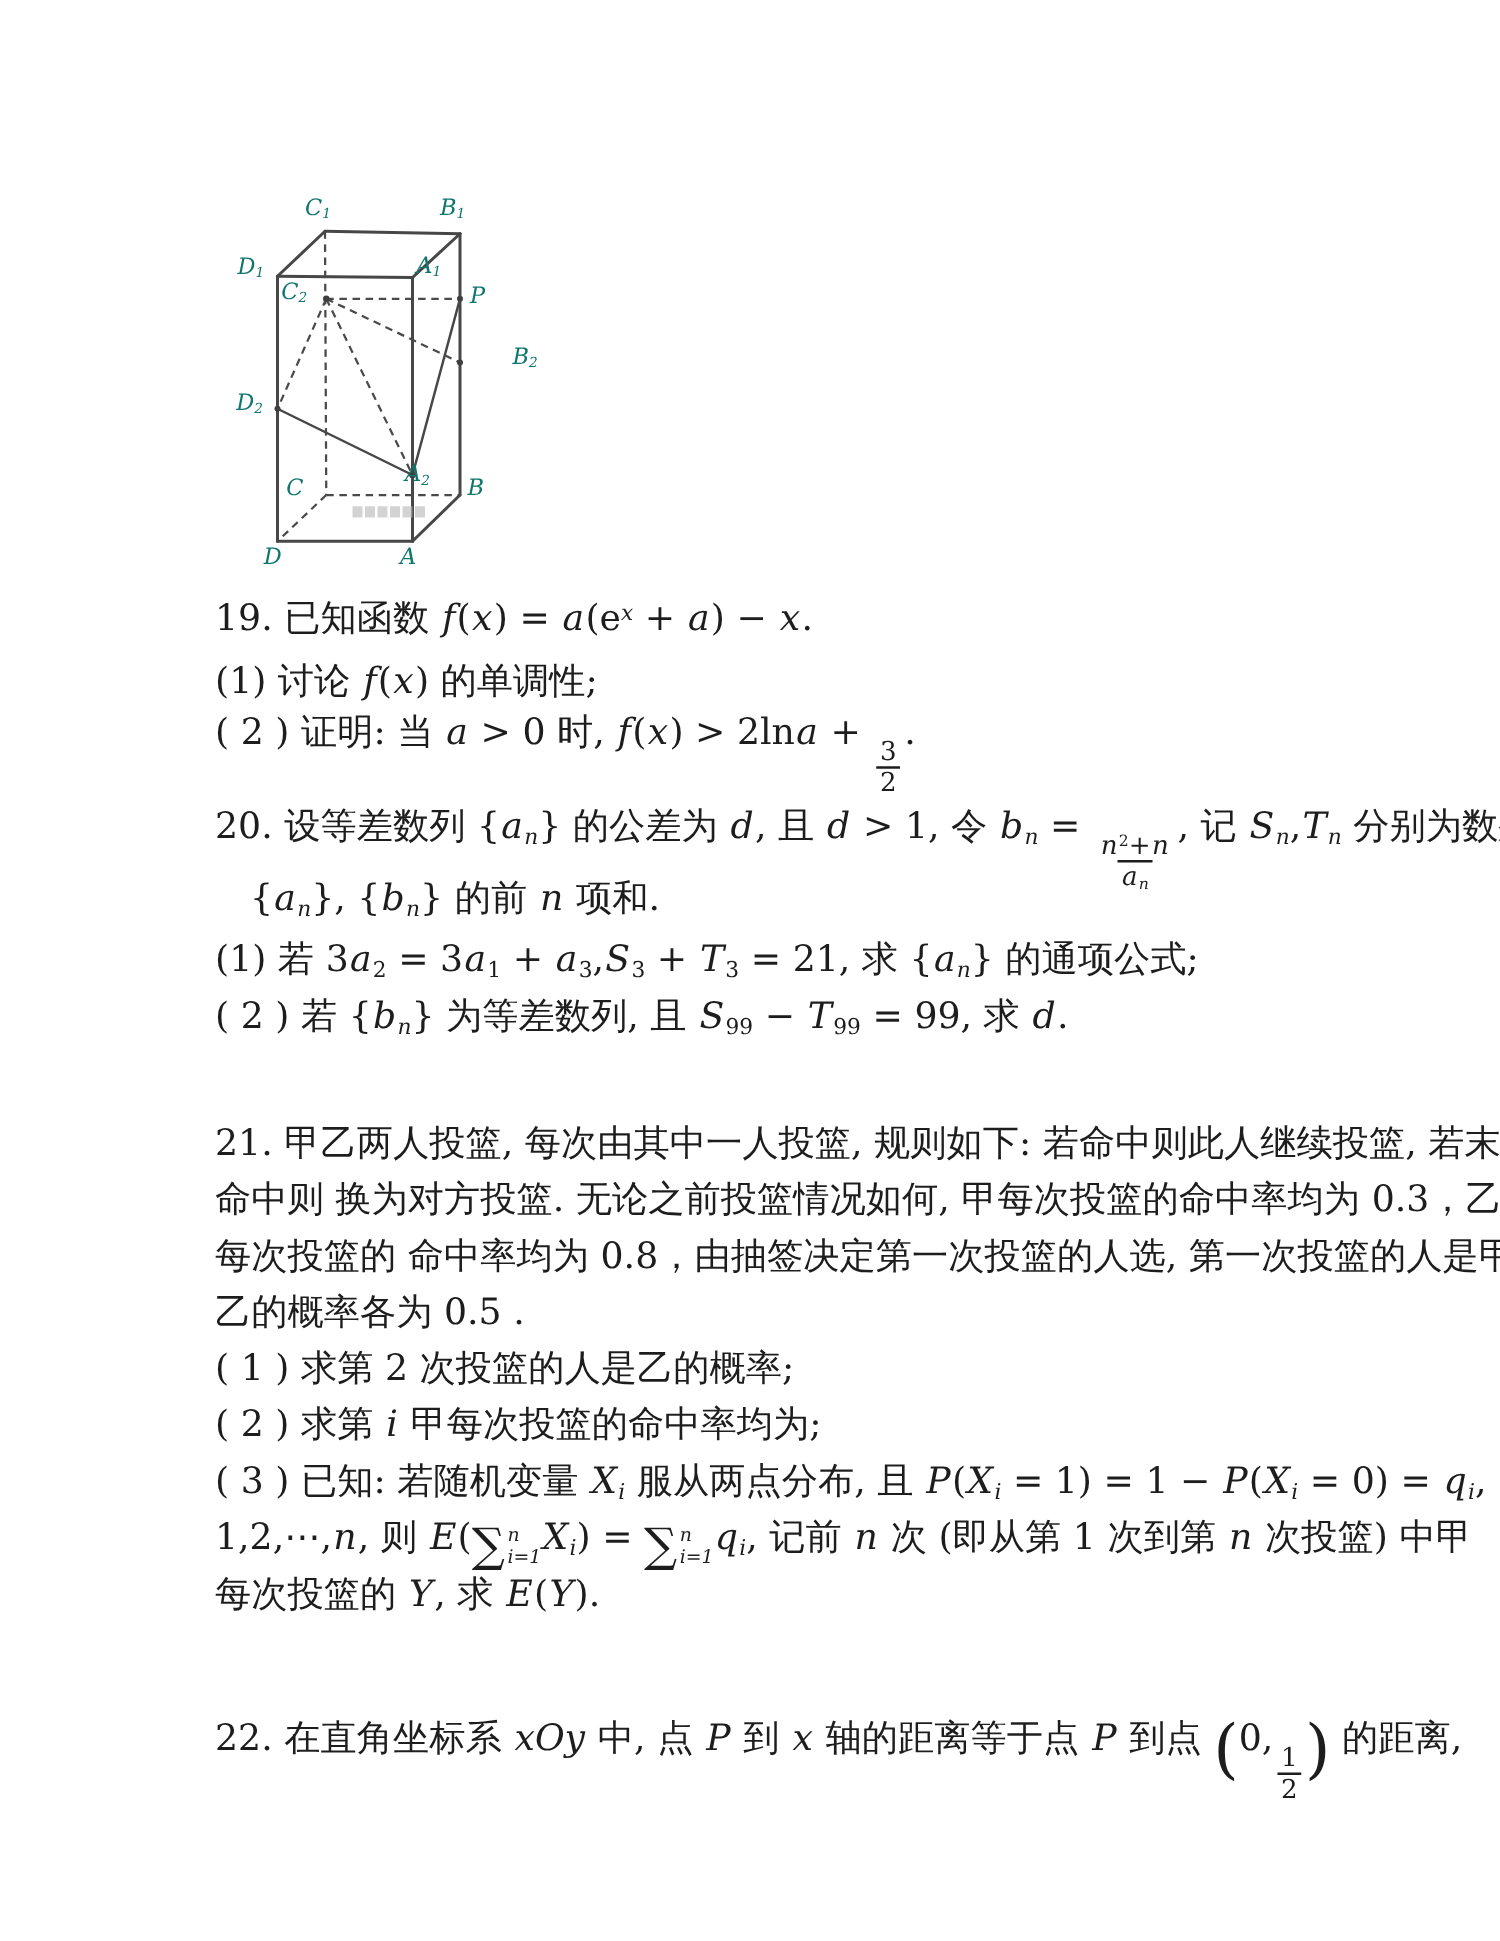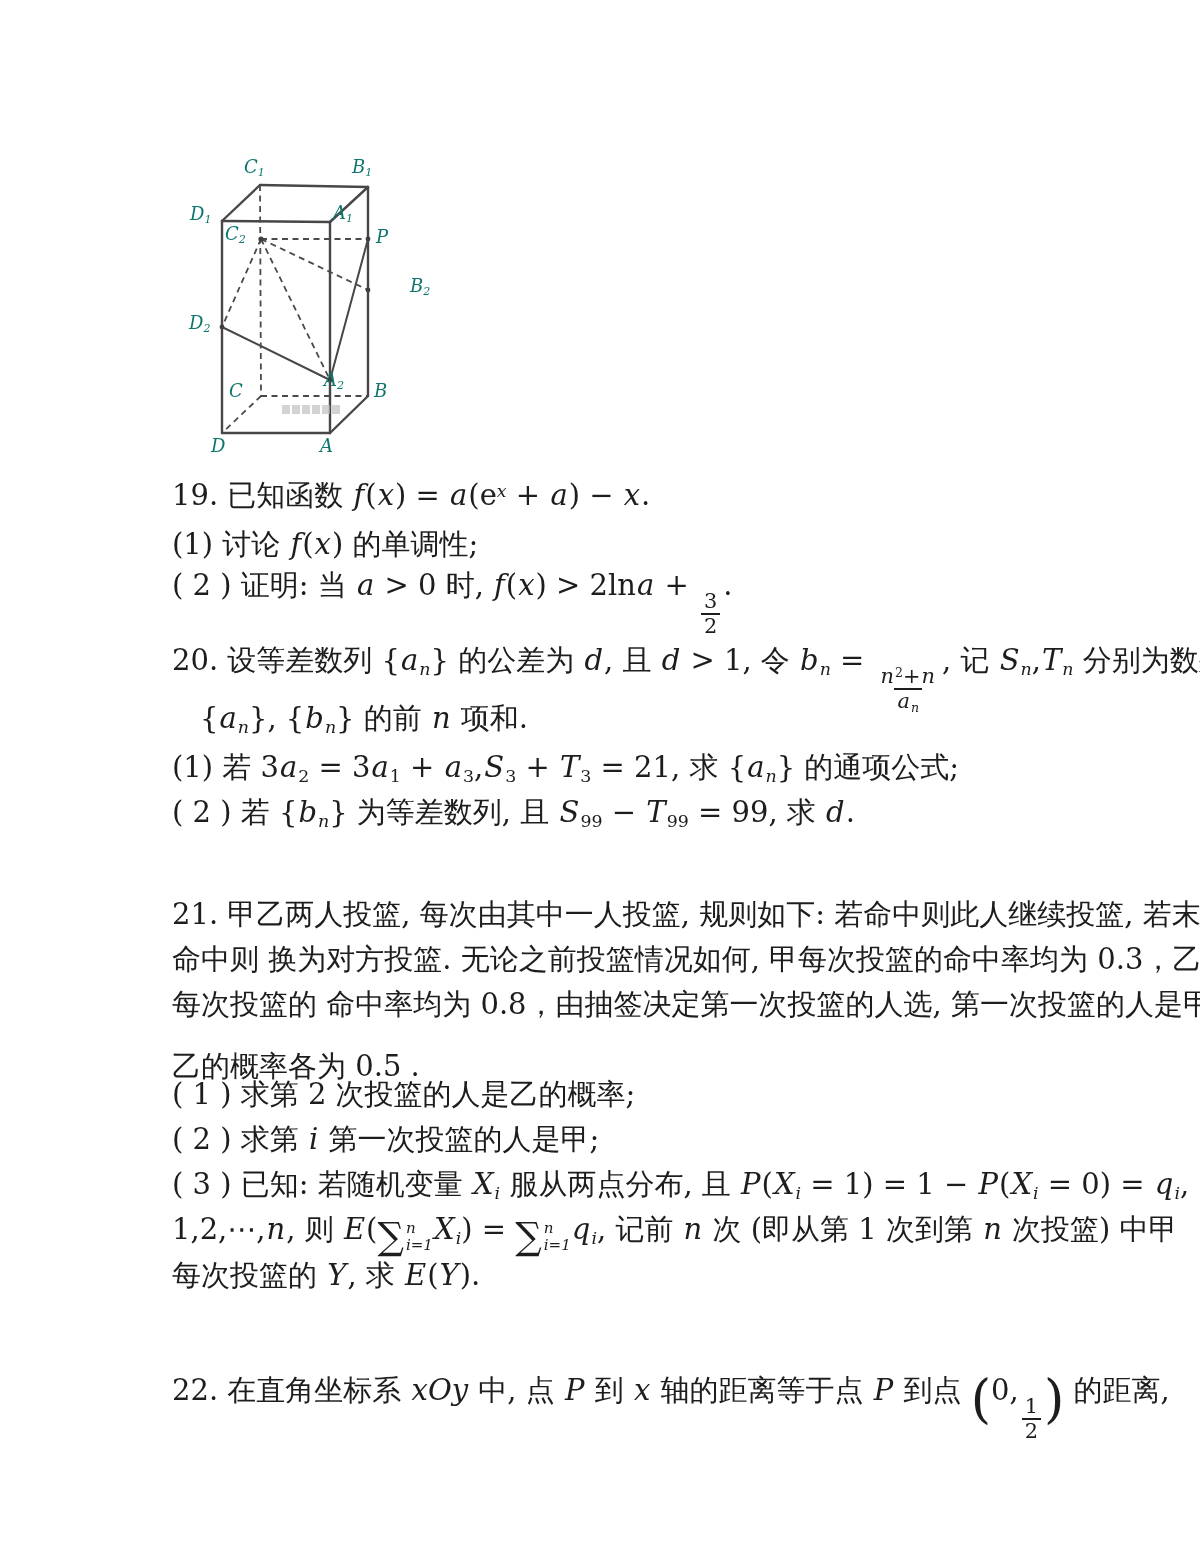--- a/index.html
+++ b/index.html
@@ -111,22 +111,22 @@
 <section>
     <div class="line" style="top: 637px; left: 172px;"><span class="tok-t">20. 设等差数列 {</span><span class="tok-i">a</span><span class="tok-sub it">n</span><span class="tok-t">} 的公差为 </span><span class="tok-i">d</span><span class="tok-t">, 且 </span><span class="tok-i">d</span><span class="tok-t"> &gt; 1, 令 </span><span class="tok-i">b</span><span class="tok-sub it">n</span><span class="tok-t"> = </span><span class="frac"><span class="num"><span class="tok-i">n</span><span class="tok-sup">2</span><span class="tok-t">+</span><span class="tok-i">n</span></span><span class="den"><span class="tok-i">a</span><span class="tok-sub it">n</span></span></span><span class="tok-t">, 记 </span><span class="tok-i">S</span><span class="tok-sub it">n</span><span class="tok-t">,</span><span class="tok-i">T</span><span class="tok-sub it">n</span><span class="tok-t"> 分别为数列</span></div>
     <div class="line" style="top: 695px; left: 172px; margin-left: 28px;"><span class="tok-t">{</span><span class="tok-i">a</span><span class="tok-sub it">n</span><span class="tok-t">}, {</span><span class="tok-i">b</span><span class="tok-sub it">n</span><span class="tok-t">} 的前 </span><span class="tok-i">n</span><span class="tok-t"> 项和.</span></div>
     <div class="line" style="top: 744px; left: 172px;"><span class="tok-t">(1) 若 3</span><span class="tok-i">a</span><span class="tok-sub">2</span><span class="tok-t"> = 3</span><span class="tok-i">a</span><span class="tok-sub">1</span><span class="tok-t"> + </span><span class="tok-i">a</span><span class="tok-sub">3</span><span class="tok-t">,</span><span class="tok-i">S</span><span class="tok-sub">3</span><span class="tok-t"> + </span><span class="tok-i">T</span><span class="tok-sub">3</span><span class="tok-t"> = 21, 求 {</span><span class="tok-i">a</span><span class="tok-sub it">n</span><span class="tok-t">} 的通项公式;</span></div>
     <div class="line" style="top: 789px; left: 172px;"><span class="tok-t">( 2 ) 若 {</span><span class="tok-i">b</span><span class="tok-sub it">n</span><span class="tok-t">} 为等差数列, 且 </span><span class="tok-i">S</span><span class="tok-sub">99</span><span class="tok-t"> − </span><span class="tok-i">T</span><span class="tok-sub">99</span><span class="tok-t"> = 99, 求 </span><span class="tok-i">d</span><span class="tok-t">.</span></div>
   </section>
 <section>
     <div class="line" style="top: 891px; left: 172px;"><span class="tok-t">21. 甲乙两人投篮, 每次由其中一人投篮, 规则如下: 若命中则此人继续投篮, 若末</span></div>
     <div class="line" style="top: 936px; left: 172px;"><span class="tok-t">命中则 换为对方投篮. 无论之前投篮情况如何, 甲每次投篮的命中率均为 0.3，乙</span></div>
     <div class="line" style="top: 981px; left: 172px;"><span class="tok-t">每次投篮的 命中率均为 0.8，由抽签决定第一次投篮的人选, 第一次投篮的人是甲,</span></div>
-    <div class="line" style="top: 1026px; left: 172px; margin-top: 17px;"><span class="tok-t">乙的概率各为 0.5 .</span></div>
+    <div class="line" style="top: 1026px; left: 172px;"><span class="tok-t">乙的概率各为 0.5 .</span></div>
     <div class="line" style="top: 1071px; left: 172px;"><span class="tok-t">( 1 ) 求第 2 次投篮的人是乙的概率;</span></div>
-    <div class="line" style="top: 1116px; left: 172px;"><span class="tok-t">( 2 ) 求第 </span><span class="tok-i">i</span><span class="tok-t"> 第一次投篮的人是甲;</span></div>
+    <div class="line" style="top: 1116px; left: 172px;"><span class="tok-t">( 2 ) 求第 </span><span class="tok-i">i</span><span class="tok-t"> 甲每次投篮的命中率均为;</span></div>
     <div class="line" style="top: 1161px; left: 172px;"><span class="tok-t">( 3 ) 已知: 若随机变量 </span><span class="tok-i">X</span><span class="tok-sub it">i</span><span class="tok-t"> 服从两点分布, 且 </span><span class="tok-i">P</span><span class="tok-t">(</span><span class="tok-i">X</span><span class="tok-sub it">i</span><span class="tok-t"> = 1) = 1 − </span><span class="tok-i">P</span><span class="tok-t">(</span><span class="tok-i">X</span><span class="tok-sub it">i</span><span class="tok-t"> = 0) = </span><span class="tok-i">q</span><span class="tok-sub it">i</span><span class="tok-t">, </span><span class="tok-i">i</span></div>
     <div class="line" style="top: 1206px; left: 172px;"><span class="tok-t">1,2,⋯,</span><span class="tok-i">n</span><span class="tok-t">, 则 </span><span class="tok-i">E</span><span class="tok-t">(</span><span class="sumwrap"><span class="sigma">∑</span><span class="sumlim"><span class="it">n</span><span class="it">i=1</span></span></span><span class="tok-i">X</span><span class="tok-sub it">i</span><span class="tok-t">) = </span><span class="sumwrap"><span class="sigma">∑</span><span class="sumlim"><span class="it">n</span><span class="it">i=1</span></span></span><span class="tok-i">q</span><span class="tok-sub it">i</span><span class="tok-t">, 记前 </span><span class="tok-i">n</span><span class="tok-t"> 次 (即从第 1 次到第 </span><span class="tok-i">n</span><span class="tok-t"> 次投篮) 中甲</span></div>
     <div class="line" style="top: 1252px; left: 172px;"><span class="tok-t">每次投篮的 </span><span class="tok-i">Y</span><span class="tok-t">, 求 </span><span class="tok-i">E</span><span class="tok-t">(</span><span class="tok-i">Y</span><span class="tok-t">).</span></div>
   </section>
 <section>
     <div class="line" style="top: 1367px; left: 172px;"><span class="tok-t">22. 在直角坐标系 </span><span class="tok-i">xOy</span><span class="tok-t"> 中, 点 </span><span class="tok-i">P</span><span class="tok-t"> 到 </span><span class="tok-i">x</span><span class="tok-t"> 轴的距离等于点 </span><span class="tok-i">P</span><span class="tok-t"> 到点 </span><span class="bigp">(</span><span class="tok-t">0,</span><span class="frac"><span class="num"><span class="tok-t">1</span></span><span class="den"><span class="tok-t">2</span></span></span><span class="bigp">)</span><span class="tok-t"> 的距离,</span></div>
   </section>
 
 </body></html>

